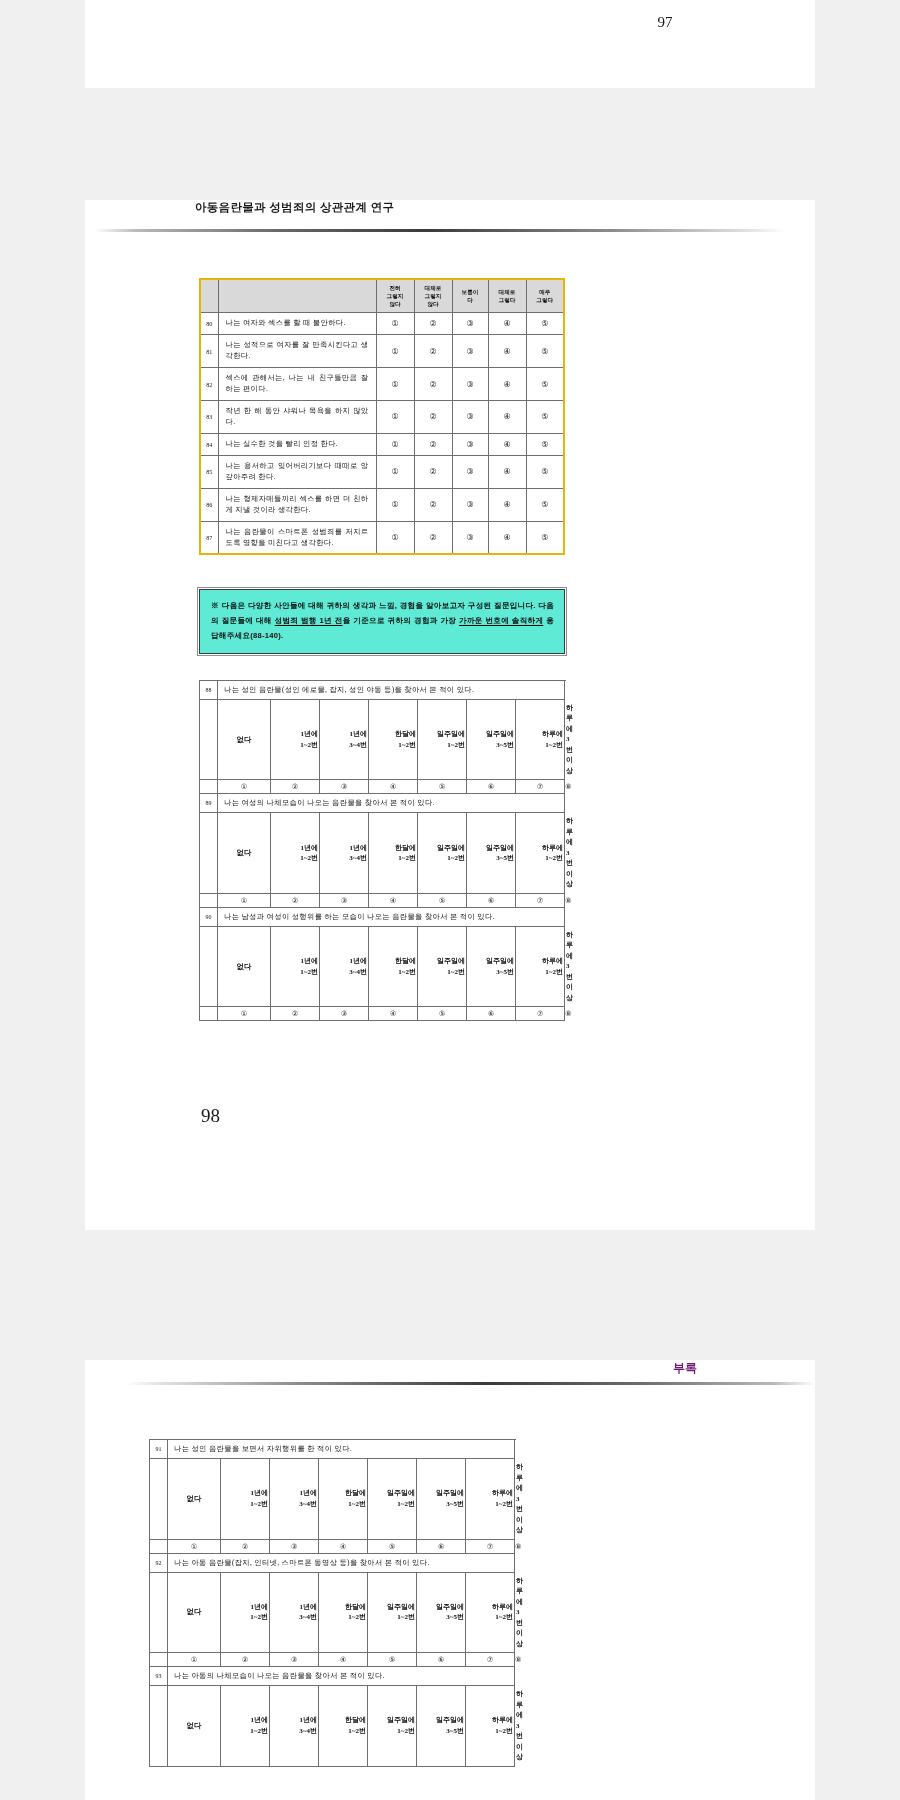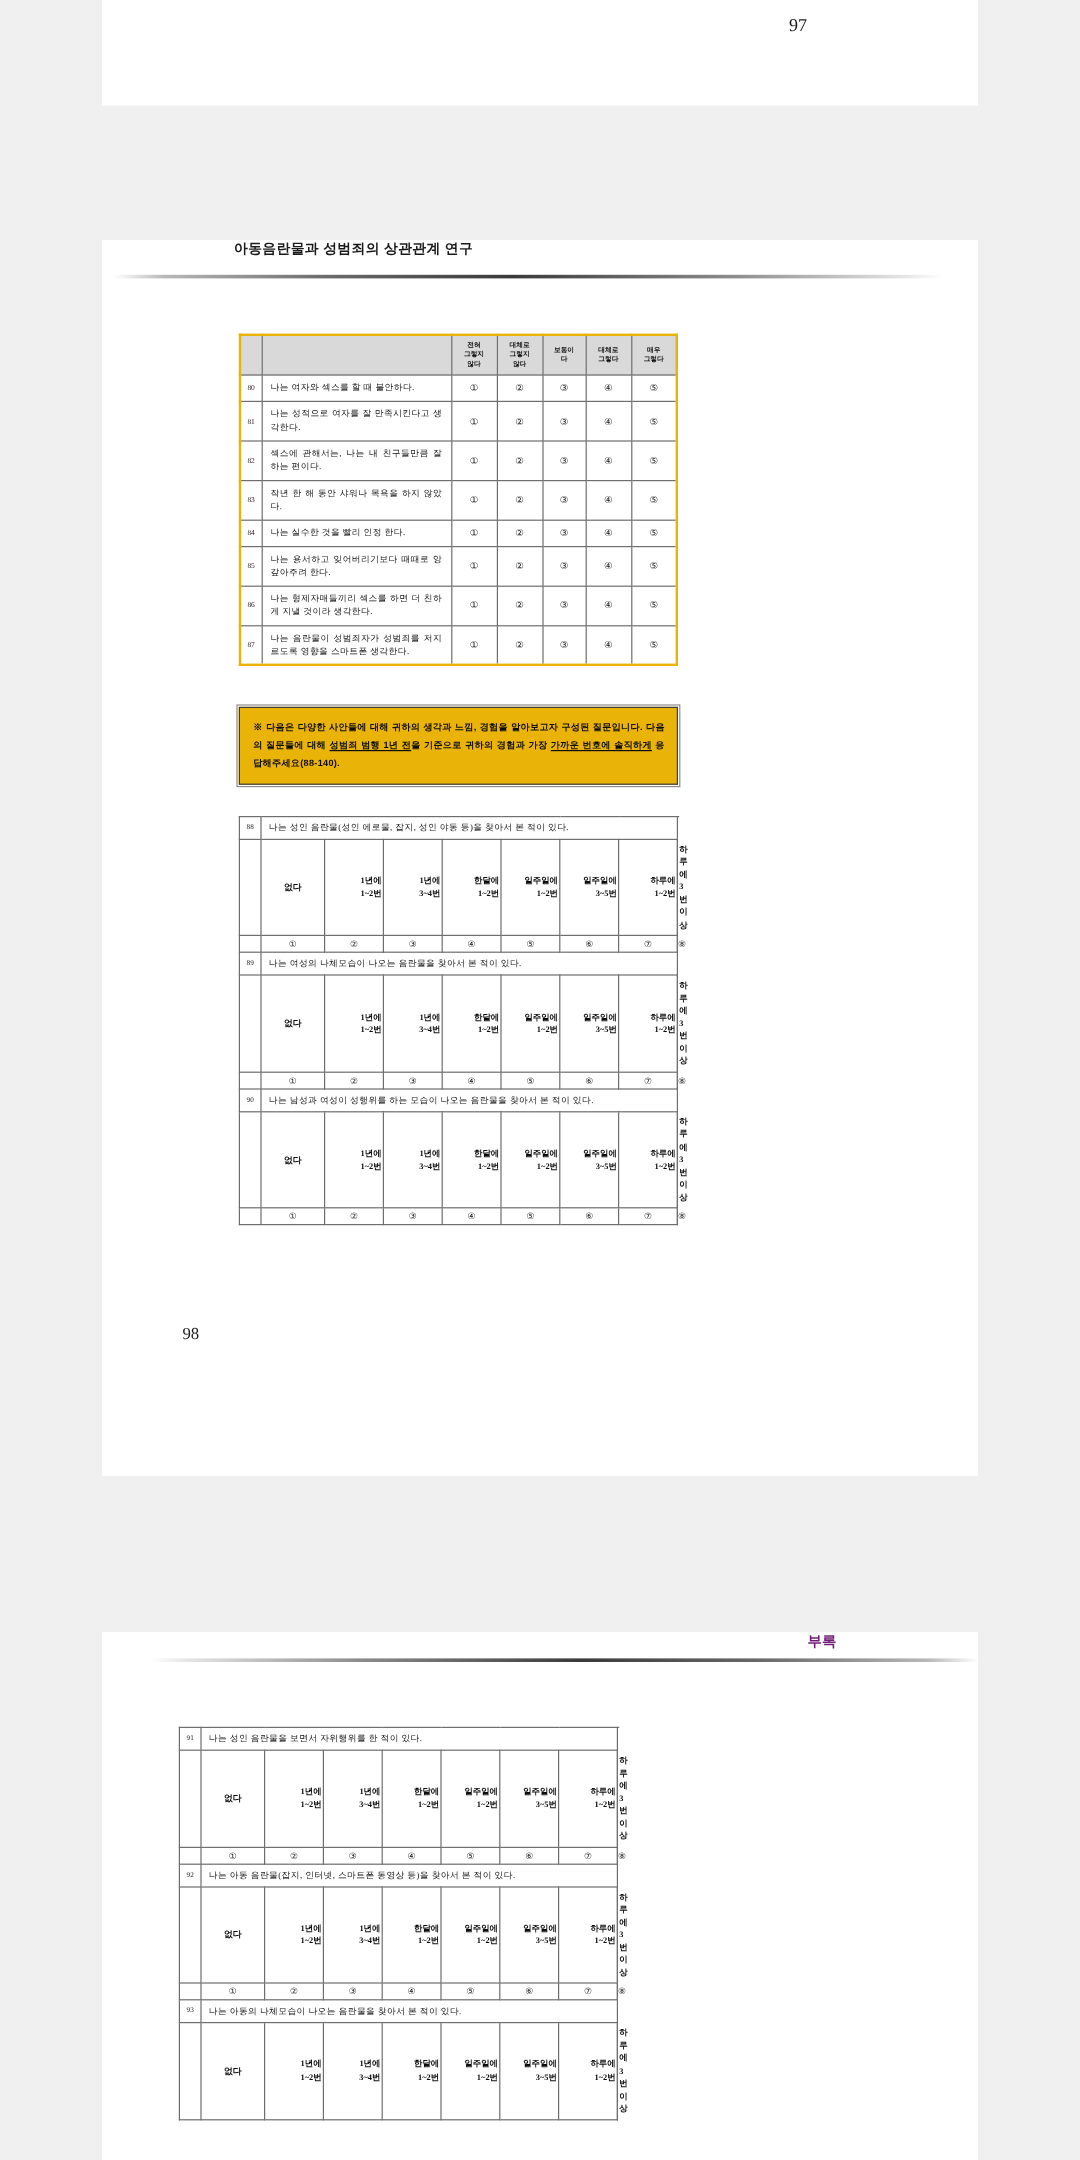--- a/index.html
+++ b/index.html
@@ -76,21 +76,21 @@
   .lk-hrow.tall td { height: 26px; }
 
   
   .notice {
     margin: 34px 0 0 114px;
     width: 366px;
     border: 1px solid #3c3c3c;
     outline: 1px solid #8e8e8e;
     outline-offset: 1px;
     padding: 9px 10px 9px 11px;
-    background: #eab308;
+    background: #5eead4;
   }
   .notice p {
     margin: 0;
     font-size: 7.6px; line-height: 1.95; color: #0d0d0d;
     font-weight: bold; letter-spacing: .25px;
     text-align: justify;
     font-family: "Liberation Sans", sans-serif;
   }
   .notice u { text-decoration: underline; text-underline-offset: 1.5px; }
 
@@ -106,22 +106,22 @@
     text-align: right; font-size: 7px; font-weight: bold; color: #0d0d0d;
     line-height: 1.5; padding: 3px 1px; white-space: pre-line;
     font-family: "Liberation Sans", sans-serif;
   }
   .fq-none { text-align: center; font-size: 7.4px; font-weight: bold; color: #0d0d0d;
     font-family: "Liberation Sans", sans-serif; }
   .fq-circ { text-align: center; font-size: 7.4px; color: #1a1a1a; padding: 2px 0; }
   .fq-blank { }
 
   .pagenum-left {
-    margin: 84px 0 0 67px;
-    font-size: 14px; color: #1a1a1a;
+    margin: 84px 0 0 116px;
+    font-size: 19px; color: #1a1a1a;
   }
 
   
   #page-next { min-height: 450px; padding-bottom: 0; }
   .foot-head {
     margin: 96px 110px 0 0;
     text-align: right;
     font-size: 12px; font-weight: bold; color: #701a75;
     font-family: "Liberation Sans", sans-serif;
     padding-right: 8px;
@@ -239,21 +239,21 @@
               <td class="lk-no">86</td>
               <td class="lk-q">나는 형제자매들끼리 섹스를 하면 더 친하게 지낼 것이라 생각한다.</td>
               <td class="lk-opt">①</td>
               <td class="lk-opt">②</td>
               <td class="lk-opt">③</td>
               <td class="lk-opt">④</td>
               <td class="lk-opt">⑤</td>
             </tr>
             <tr class="lk-hrow tall">
               <td class="lk-no">87</td>
-              <td class="lk-q">나는 음란물이 성범죄자가 성범죄를 저지르도록 영향을 스마트폰 생각한다.</td>
+              <td class="lk-q">나는 음란물이 스마트폰 성범죄를 저지르도록 영향을 미친다고 생각한다.</td>
               <td class="lk-opt">①</td>
               <td class="lk-opt">②</td>
               <td class="lk-opt">③</td>
               <td class="lk-opt">④</td>
               <td class="lk-opt">⑤</td>
             </tr>
           </tbody>
       </table>
     </div>
 

